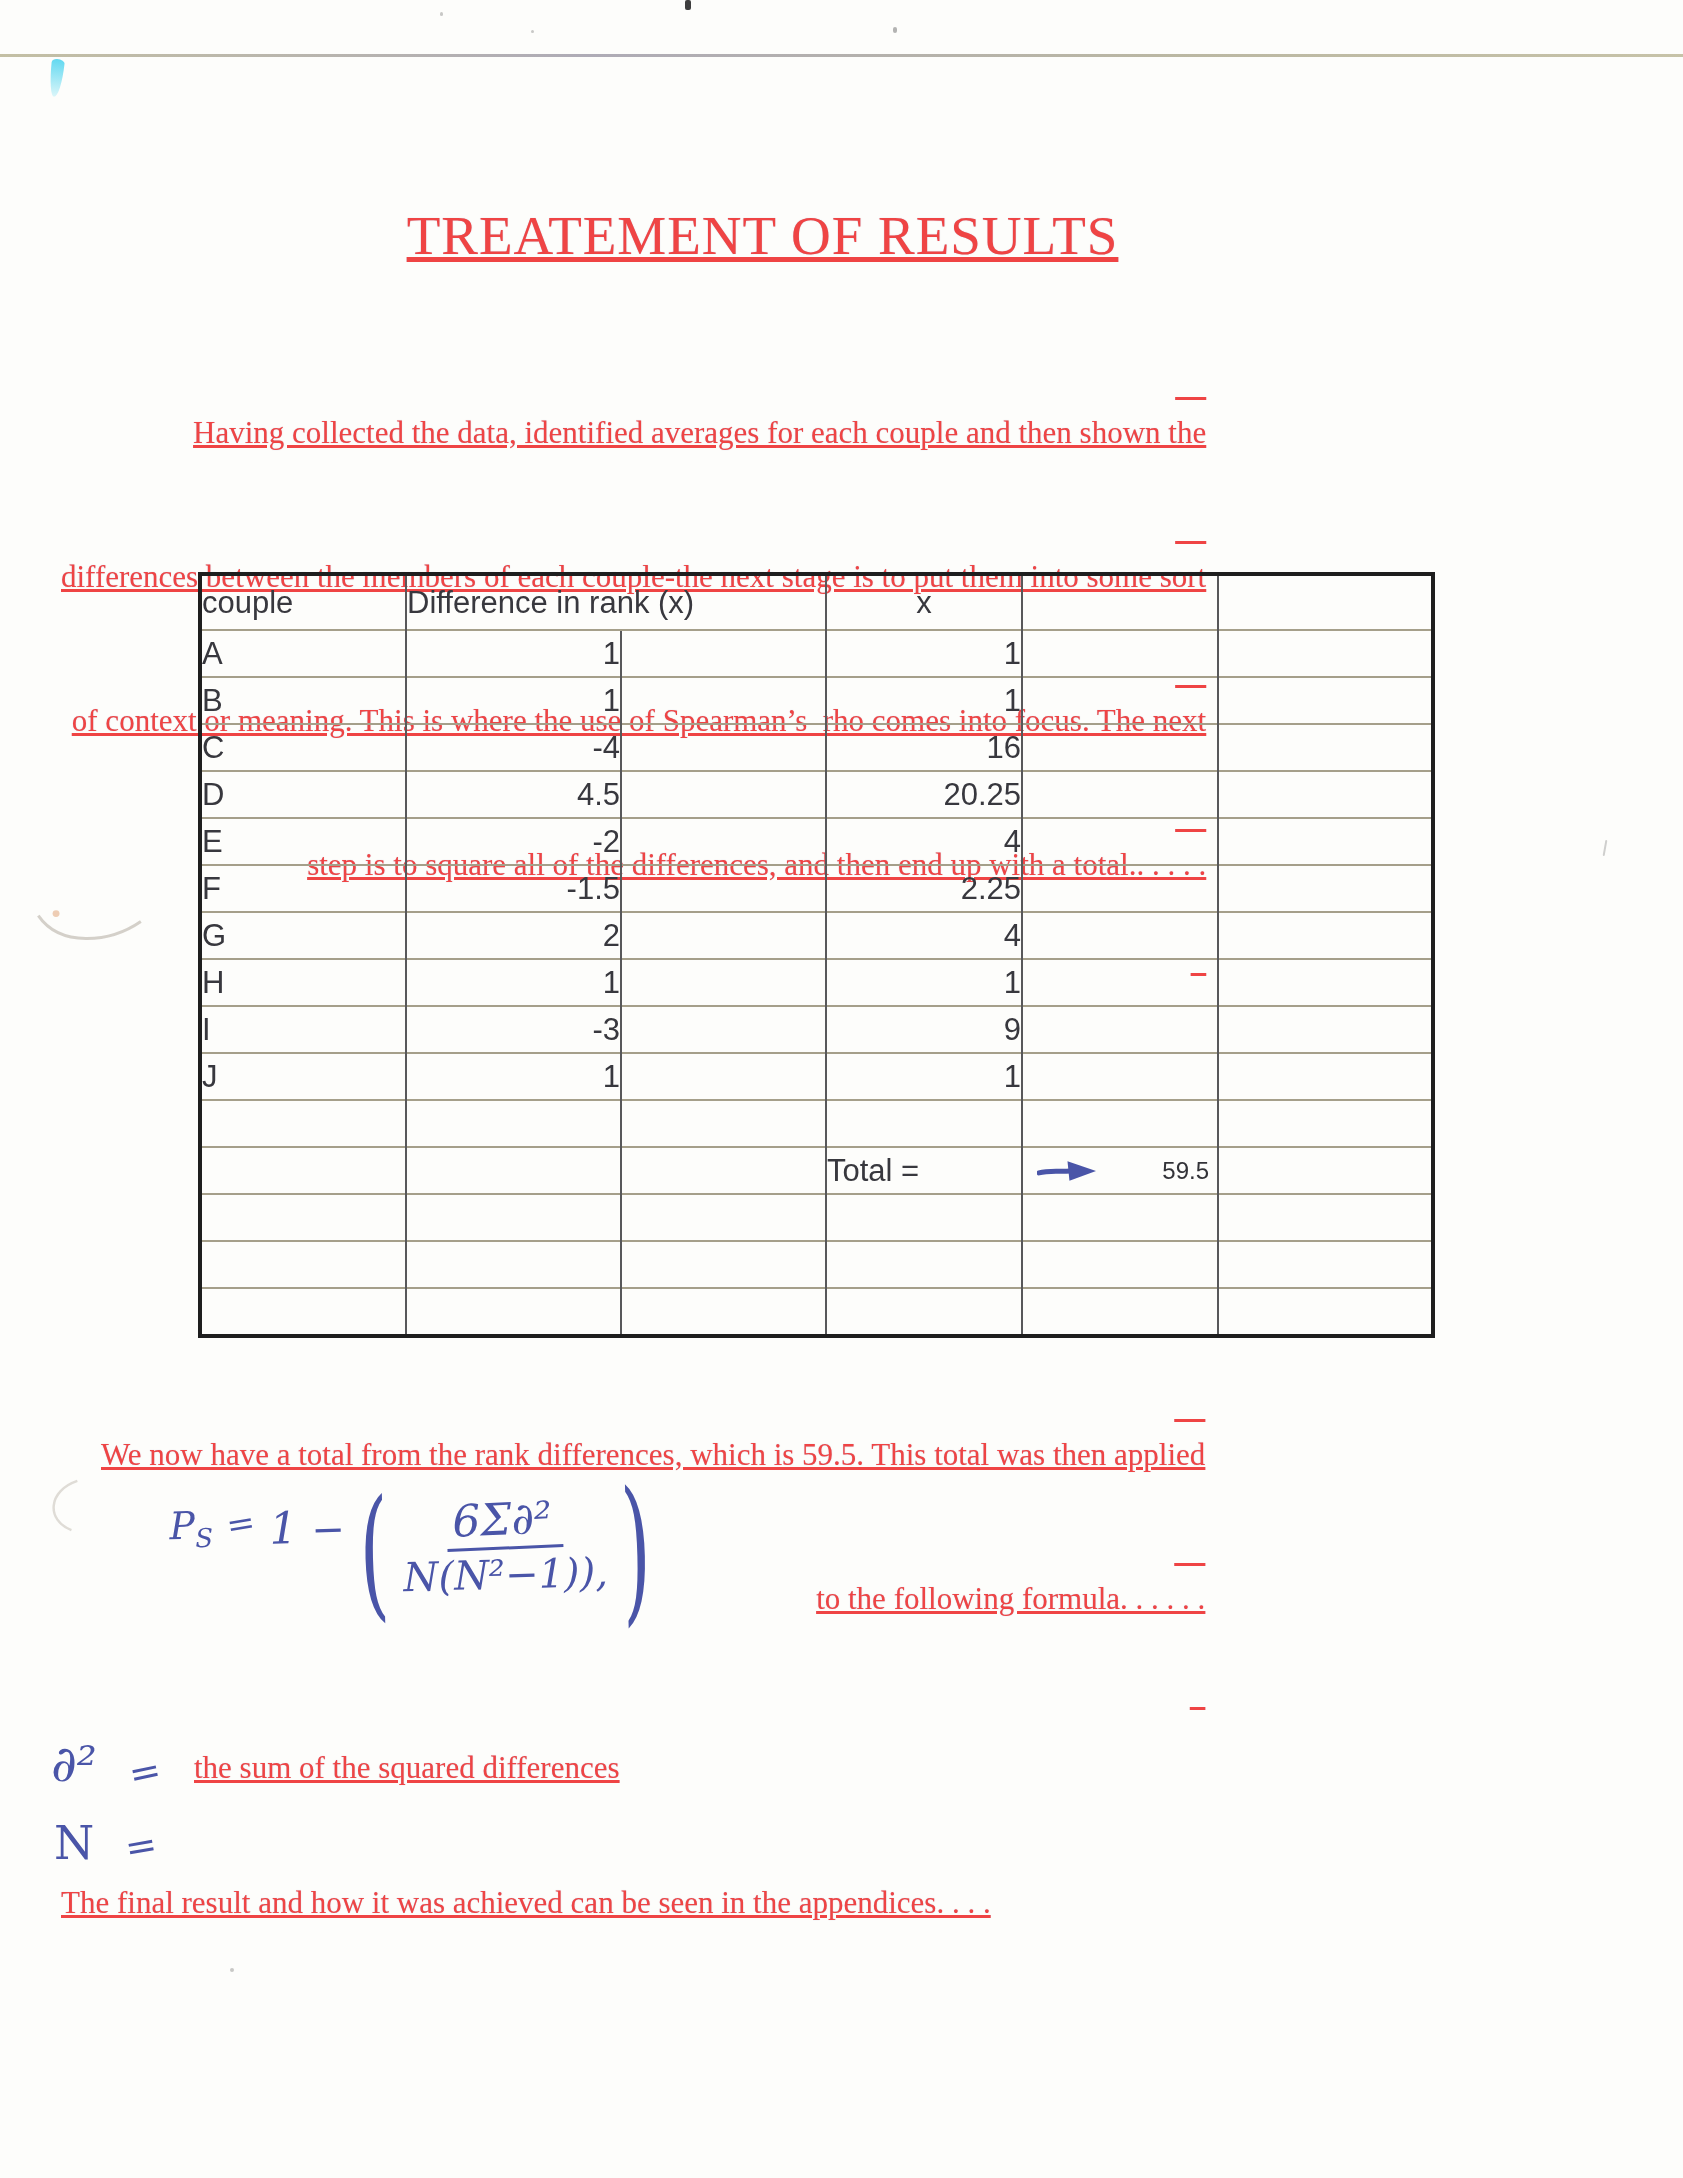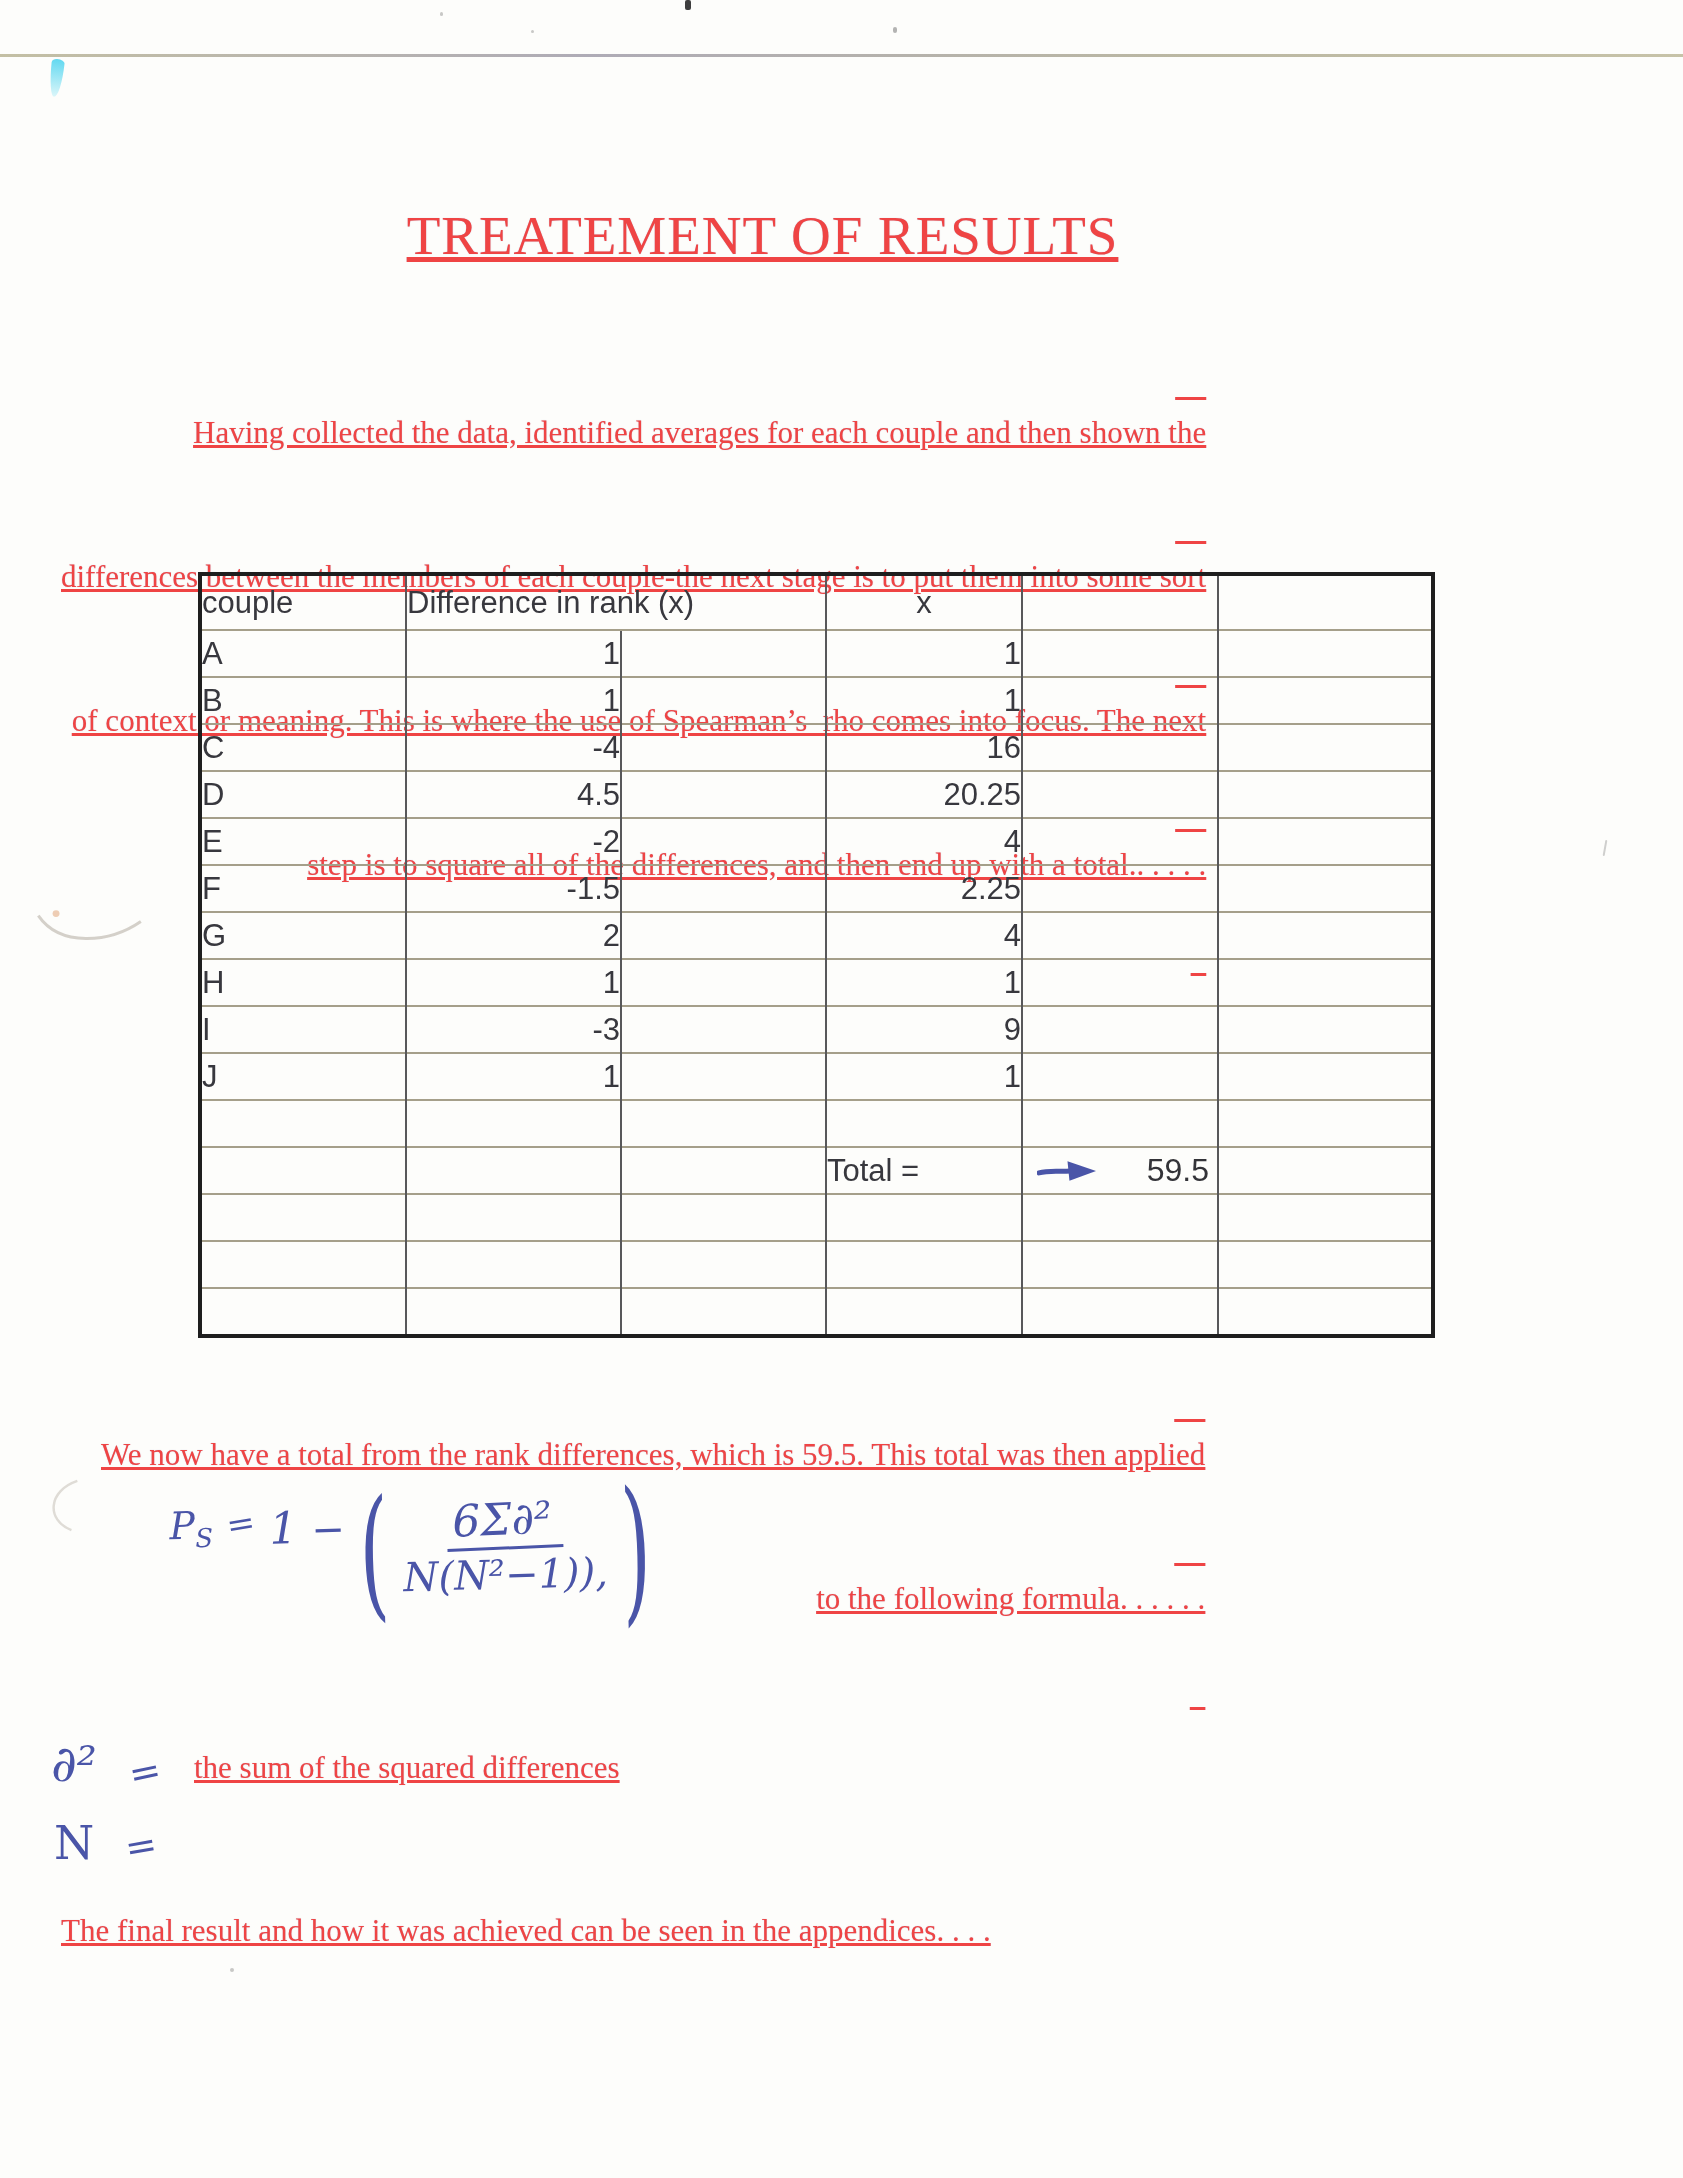--- a/index.html
+++ b/index.html
@@ -30,21 +30,21 @@
   .title{
     position:absolute;left:317px;top:204px;width:891px;
     font-size:55px;letter-spacing:1px;text-align:center;white-space:pre;
   }
   .para{position:absolute;font-size:31px;line-height:48px;white-space:pre;text-align:right;}
   .para .line{height:48px;}
   .indent{padding-left:40px;}
   .intro{left:61px;top:313px;}
   .mid{left:61px;top:1335px;}
   .defs-text{position:absolute;font-size:31px;white-space:pre;}
-  .closing{position:absolute;left:61px;top:1885px;font-size:31px;white-space:pre;margin-top:28px;}
+  .closing{position:absolute;left:61px;top:1885px;font-size:31px;white-space:pre;}
   
   .tbl-wrap{position:absolute;left:198px;top:572px;}
   table.tbl{
     border-collapse:collapse;table-layout:fixed;
     border:4px solid #1e1e1e;
     background:transparent;
   }
   table.tbl td{
     height:45px;padding:0;overflow:hidden;white-space:nowrap;
     border-left:2px solid #58585a;
@@ -57,21 +57,21 @@
   .th-couple,.cell-couple{text-align:left;padding-left:10px;}
   .th-diff{text-align:left;padding-left:14px;}
   .th-x{text-align:center;}
   .cell-diff{text-align:right;padding-right:8px;}
   .cell-x{text-align:right;padding-right:14px;}
   .cell-total-label{text-align:left;padding-left:12px;}
   .cell-total-val .tv{
     display:flex;align-items:center;justify-content:space-between;
     padding:0 8px 0 14px;
   }
-  .tv-num{font-size:32px;color:#333338;}
+  .tv-num{font-size:24px;color:#333338;}
   
   .ink{color:#4a55a8;font-family:"DejaVu Serif", serif;font-style:italic;}
   .formula{
     position:absolute;left:170px;top:1457px;height:183px;
     display:flex;align-items:center;gap:14px;
     transform:rotate(-1.5deg);
   }
   .f-p{font-size:38px;position:relative;top:-26px;}
   .f-p sub{font-size:26px;}
   .f-eq{font-size:34px;position:relative;top:-30px;transform:rotate(-8deg);}

